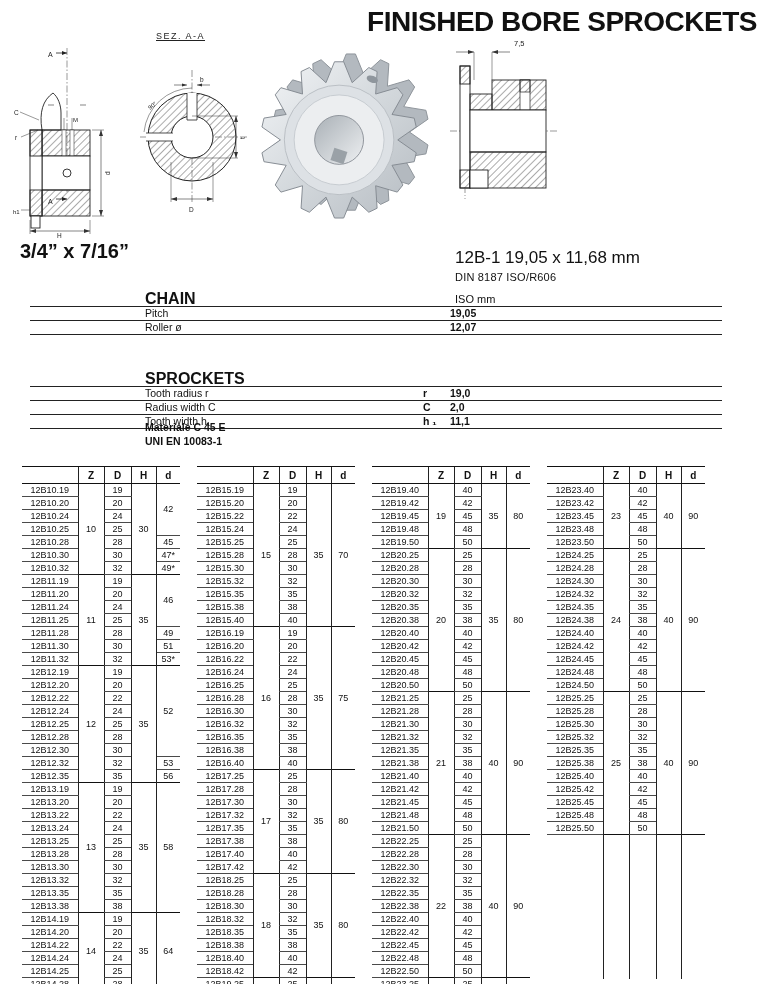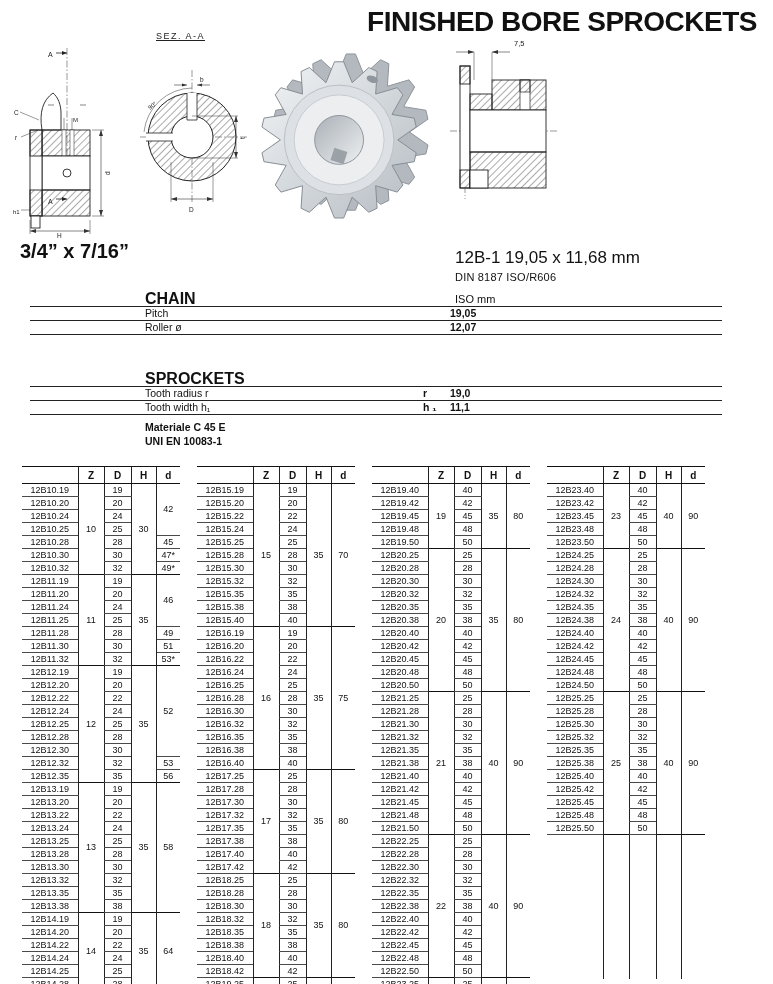--- a/index.html
+++ b/index.html
@@ -194,20 +194,25 @@
 <div class="spec" id="sprk">
   <div class="srow shead">
     <span class="slabel">SPROCKETS</span>
   </div>
   <div class="srow">
     <span class="slabel">Tooth radius r</span>
     <span class="ssym">r</span>
     <span class="sval">19,0</span>
   </div>
   <div class="srow">
+    <span class="slabel">Radius width C</span>
+    <span class="ssym">C</span>
+    <span class="sval">2,0</span>
+  </div>
+  <div class="srow">
     <span class="slabel">Tooth width h₁</span>
     <span class="ssym">h ₁</span>
     <span class="sval">11,1</span>
   </div>
 </div>
 
 <div class="material">
   <div>Materiale C 45 E</div>
   <div>UNI EN 10083-1</div>
 </div>

